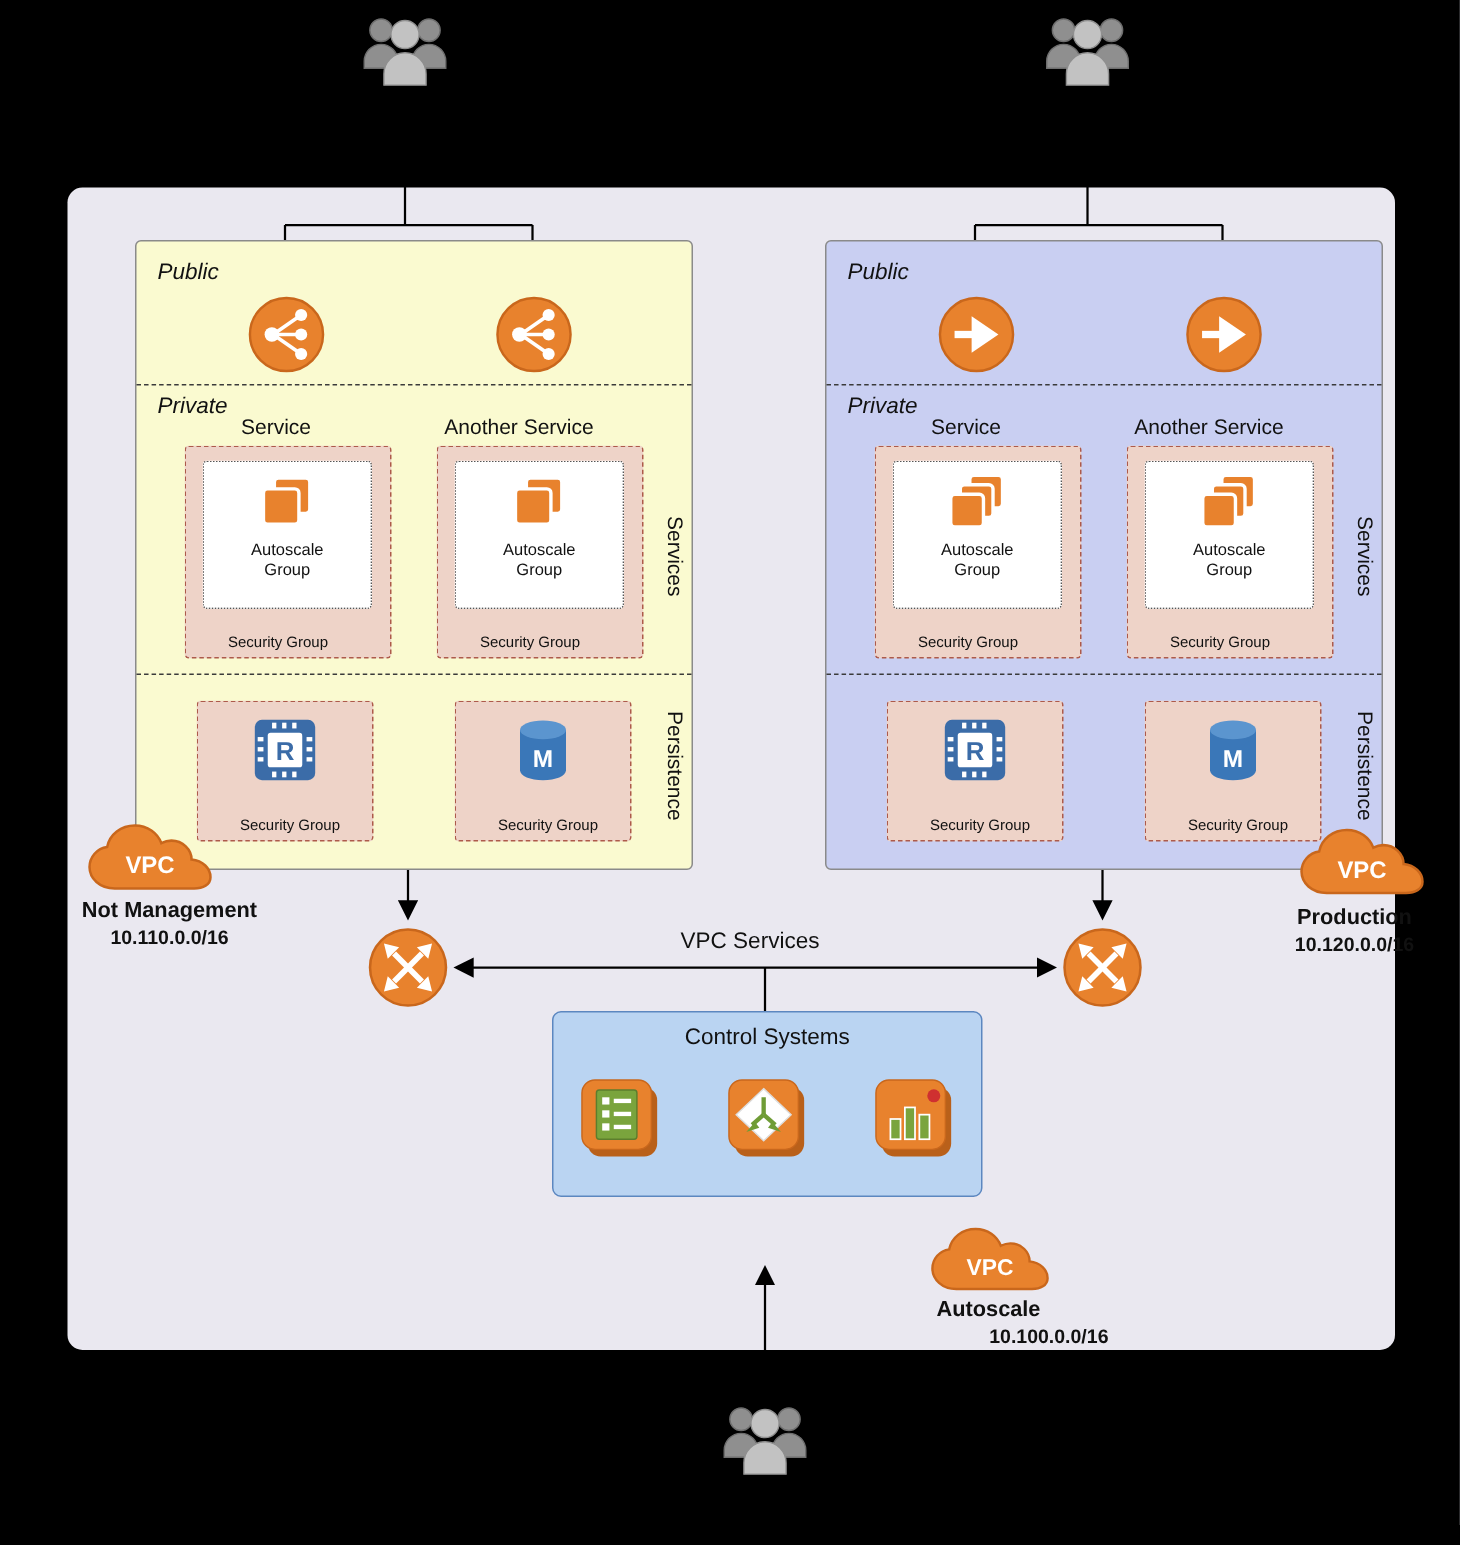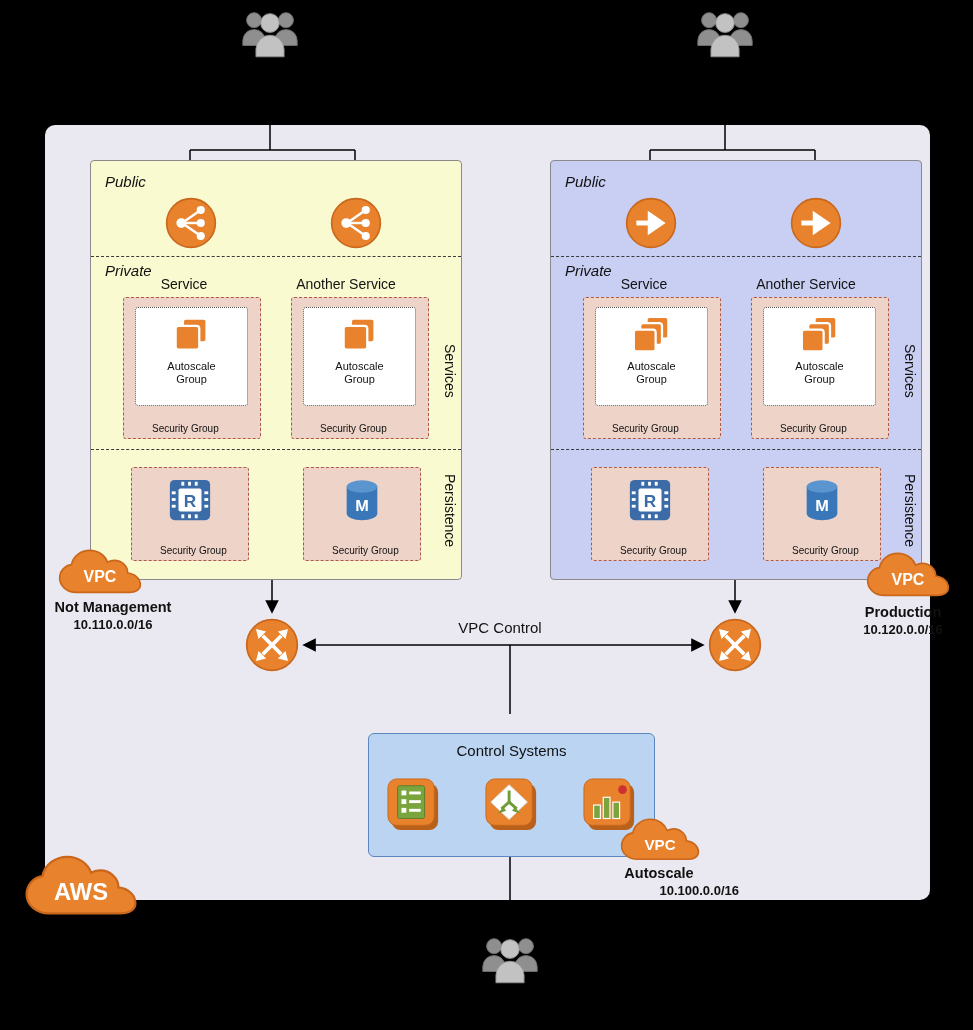--- a/index.html
+++ b/index.html
@@ -52,21 +52,21 @@
   .axis-label{position:absolute;right:3px;writing-mode:vertical-rl;font-size:14px;text-align:center;}
   .axis-services{top:150px;height:120px;}
   .axis-persistence{top:295px;height:110px;}
 
   .router{position:absolute;top:618px;width:54px;height:54px;z-index:3;}
   .router-l{left:245px;}
   .router-r{left:708px;}
 
   .peering-label{position:absolute;left:400px;top:619px;width:200px;text-align:center;font-size:15px;z-index:3;}
 
-  .control-box{position:absolute;left:368px;top:733px;width:285px;height:122px;background:#bad4f2;border:1px solid #5c87c0;border-radius:6px;z-index:3;}
+  .control-box{position:absolute;left:368px;top:674px;width:285px;height:122px;background:#bad4f2;border:1px solid #5c87c0;border-radius:6px;z-index:3;}
   .control-title{position:absolute;top:8px;width:100%;text-align:center;font-size:15px;}
   .ctrl-icon{position:absolute;top:44px;width:54px;height:54px;}
   .ci-1{left:18px;}
   .ci-2{left:116px;}
   .ci-3{left:214px;}
 
   .cloud-badge{position:absolute;z-index:4;}
   .badge-vpc-left{left:58px;top:545px;width:84px;height:51px;}
   .badge-vpc-right{left:866px;top:548px;width:84px;height:51px;}
   .badge-vpc-mgmt{left:620px;top:814px;width:80px;height:49px;}
@@ -370,21 +370,21 @@
           <line x1="43" y1="21" x2="21" y2="43"></line>
         </g>
       <g fill="#fff">
         <polygon points="13,13 25,16 16,25"></polygon>
         <polygon points="51,13 48,25 39,16"></polygon>
         <polygon points="13,51 16,39 25,48"></polygon>
         <polygon points="51,51 39,48 48,39"></polygon>
       </g>
     </svg>
   </div>
-  <div class="peering-label">VPC Control</div>
+  <div class="peering-label">VPC Services</div>
 
   <div class="control-box">
     <div class="control-title">Control Systems</div>
 
     <div class="ctrl-icon ci-1">
       <svg viewBox="0 0 56 56">
         <rect x="5" y="6" width="48" height="48" rx="9" fill="#b9601a"></rect>
         <rect x="1" y="1" width="48" height="48" rx="9" fill="#e8822d" stroke="#c9671c"></rect>
         <rect x="11" y="8" width="28" height="34" rx="2" fill="#7aa43d" stroke="#5c7e2d"></rect>
         <g fill="#fff">
@@ -431,26 +431,20 @@
 
   <div class="cloud-badge badge-vpc-mgmt">
     <svg viewBox="0 0 100 60" width="100%" height="100%">
       <path d="M22 56 C10 56 2 48 2 39 C2 31 8 24 16 23 C18 13 27 6 38 6 C48 6 56 12 59 20 C61 19 64 18 67 18 C76 18 83 25 83 33 C92 34 98 40 98 47 C98 53 92 56 85 56 Z" fill="#e8822d" stroke="#c9671c" stroke-width="2"></path>
       <text x="50" y="44" text-anchor="middle" font-size="19" font-weight="bold" fill="#fff">VPC</text>
     </svg>
   </div>
   <div class="badge-caption cap-name cap-m-name">Autoscale</div>
   <div class="badge-caption cap-cidr cap-m-cidr">10.100.0.0/16</div>
 
-  <div class="cloud-badge badge-aws">
-    <svg viewBox="0 0 100 60" width="100%" height="100%">
-      <path d="M22 56 C10 56 2 48 2 39 C2 31 8 24 16 23 C18 13 27 6 38 6 C48 6 56 12 59 20 C61 19 64 18 67 18 C76 18 83 25 83 33 C92 34 98 40 98 47 C98 53 92 56 85 56 Z" fill="#e8822d" stroke="#c9671c" stroke-width="2"></path>
-      <text x="50" y="44" text-anchor="middle" font-size="21" font-weight="bold" fill="#fff">AWS</text>
-    </svg>
-  </div>
 
   <div class="users users-b">
     <svg viewBox="0 0 64 54">
       <g fill="#8f8f8f" stroke="#6e6e6e" stroke-width="1">
         <circle cx="15" cy="13" r="8"></circle>
           <path d="M3 40 v-5 a12 12 0 0 1 24 0 v5 z"></path>
         <circle cx="49" cy="13" r="8"></circle>
           <path d="M37 40 v-5 a12 12 0 0 1 24 0 v5 z"></path>
       </g>
       <g fill="#c2c2c2" stroke="#8f8f8f" stroke-width="1">

